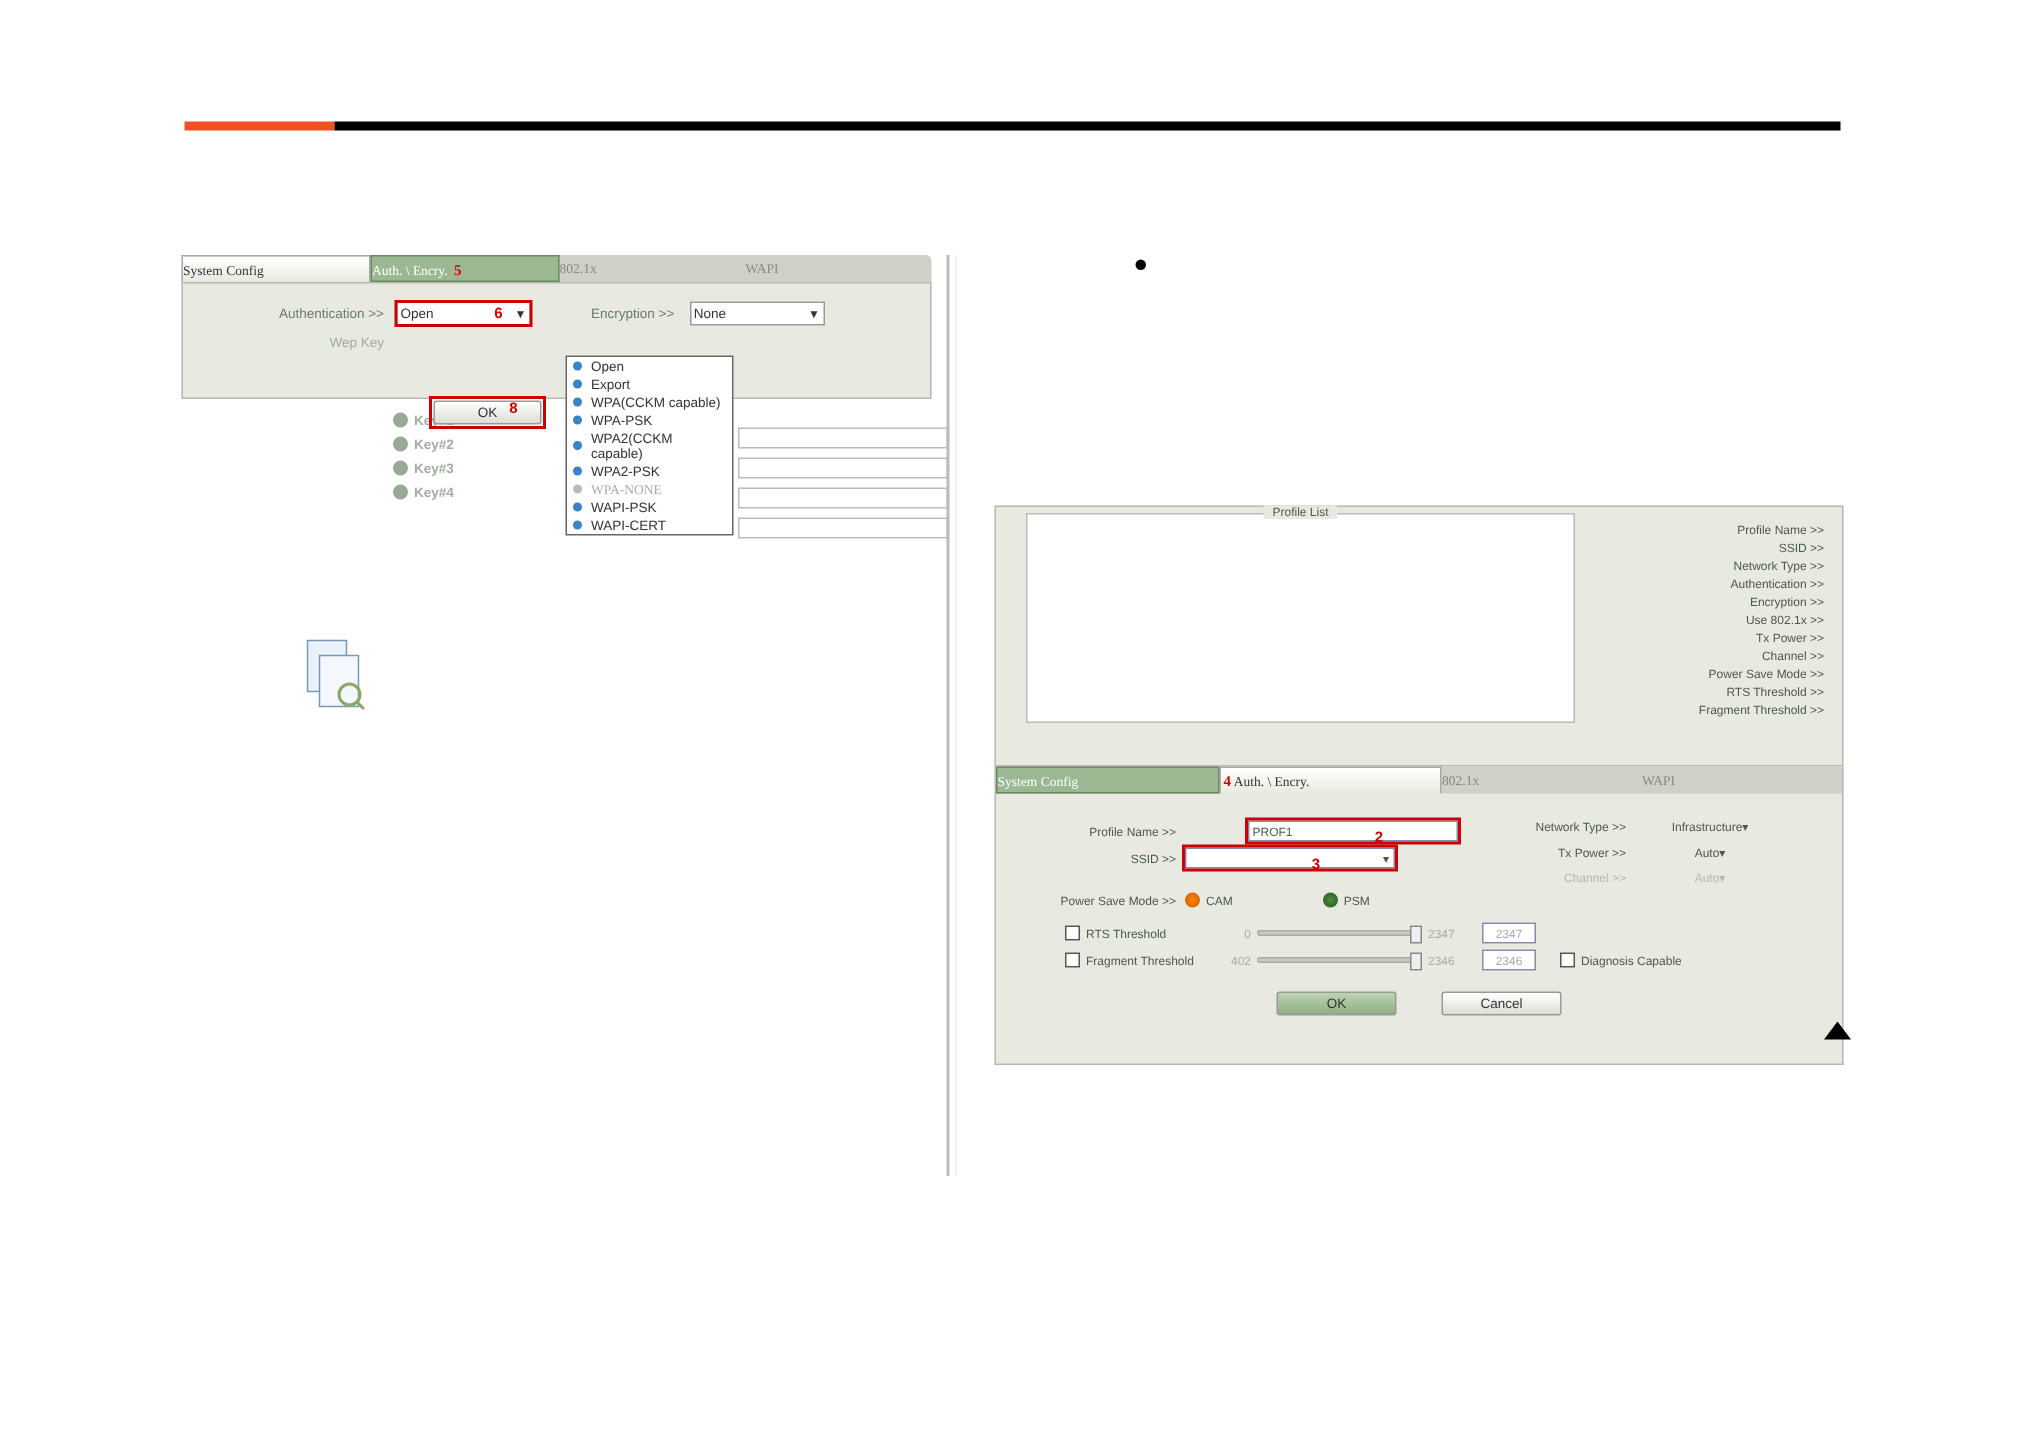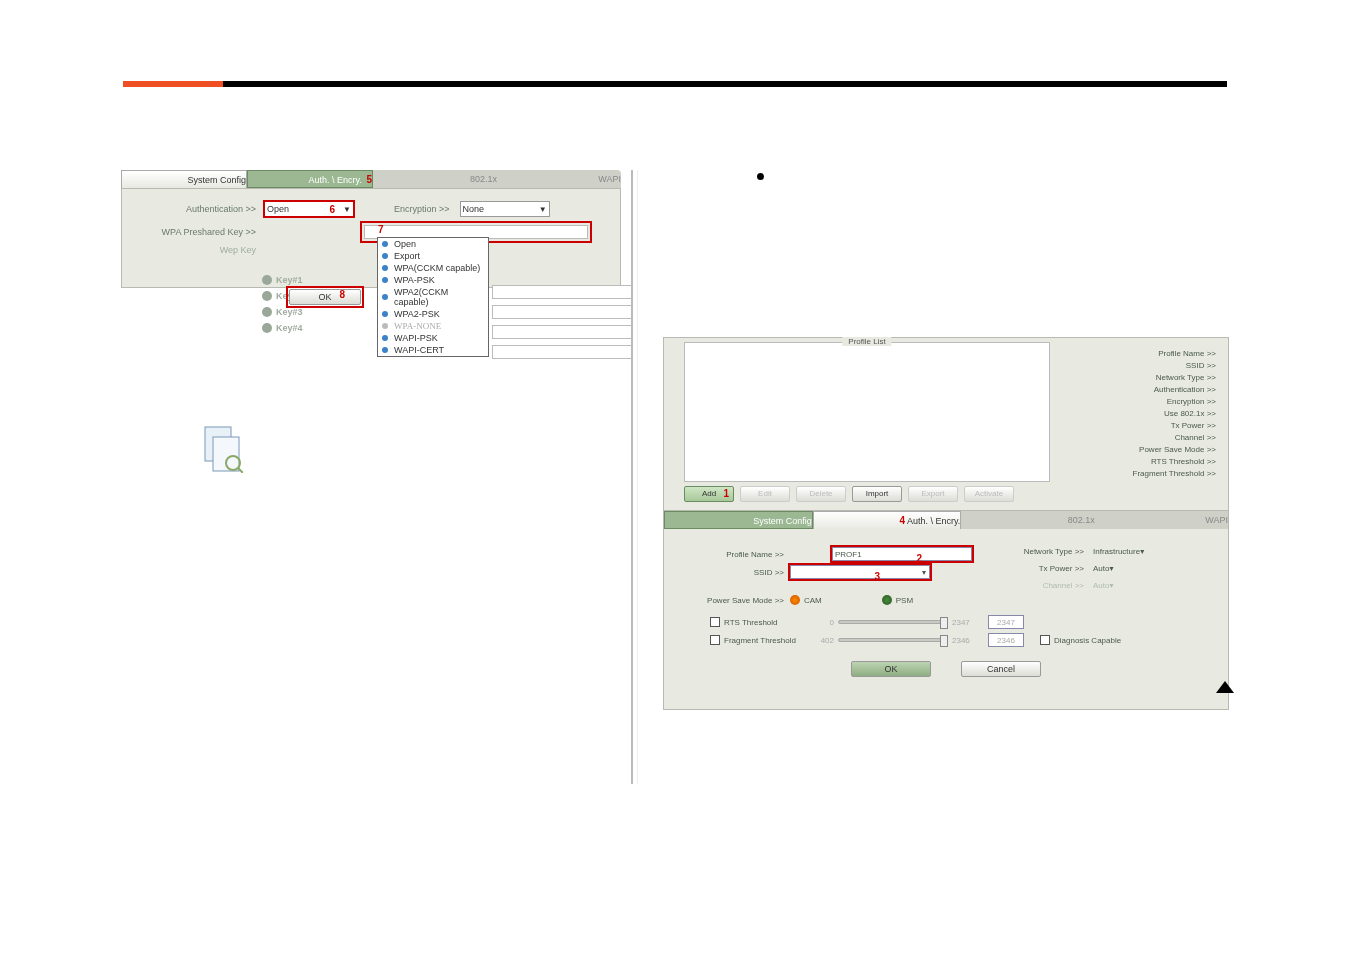--- a/index.html
+++ b/index.html
@@ -1,21 +1,21 @@
 <!DOCTYPE html>
 <html><head>
 <meta charset="utf-8">
 <style>
   * { box-sizing: border-box; margin: 0; padding: 0; }
   body { width: 1350px; height: 954px; background: #fff; font-family: Arial, sans-serif; font-size: 10px; color: #333; position: relative; }
   .hr-orange { position: absolute; left: 123px; top: 81px; width: 100px; height: 6px; background: #f04e23; }
   .hr-black  { position: absolute; left: 223px; top: 81px; width: 1004px; height: 6px; background: #000; }
   .left-panel { position: absolute; left: 121px; top: 170px; width: 500px; }
   .tabbar { display: flex; background: #cfd0c8; border-radius: 4px 4px 0 0; height: 18px; }
-  .tab { flex: 1; text-align: right; font-size: 9px; line-height: 18px; color: #888; }
+  .tab { flex: 1; text-align: left; font-size: 9px; line-height: 18px; color: #888; font-family: Liberation Serif, serif; }
   .tab.active { background: linear-gradient(#fff,#e8e9e1); border: 1px solid #aaa; border-bottom: none; color: #333; }
   .tab.sel2 { background: #9bb892; border: 1px solid #6a8a62; color: #fff; }
   .numbadge { display: inline-block; background: none; color: #c00; font-weight: bold; font-size: 10px; margin-left: 2px; }
   .panel-body { background: #e8e9e1; border: 1px solid #b8b9b0; padding: 10px 12px 30px 12px; position: relative; }
   .row { display: flex; align-items: center; margin: 2px 0; }
   .lbl { width: 130px; text-align: right; color: #6a7a6a; font-size: 9px; padding-right: 8px; }
   .sel { width: 90px; height: 16px; border: 1px solid #999; background: #fff; font-size: 9px; padding: 0 2px; display: flex; justify-content: space-between; align-items: center; }
   .sel .arrow { font-size: 8px; }
   .enc-lbl { margin-left: 40px; color: #6a7a6a; font-size: 9px; }
   .txt { height: 14px; background: #fff; border: 1px solid #bbb; }
@@ -48,21 +48,21 @@
   .rp-bot { background: #e8e9e1; border: 1px solid #b8b9b0; border-top: none; position: relative; padding-bottom: 24px; }
   .rp-bot .tabbar { border-radius: 0; }
   .rp-form { padding: 14px 16px 6px 16px; position: relative; }
   .rp-row { display: flex; align-items: center; margin: 4px 0; font-size: 8px; color: #4a5a4a; }
   .rp-lbl { width: 110px; text-align: right; padding-right: 6px; }
   .rp-inp { height: 14px; border: 1px solid #88a; background: #fff; }
   .rp-sel { display:flex; align-items:center; justify-content: space-between; padding: 0 3px; }
   .rght { position: absolute; right: 14px; top: 12px; width: 200px; font-size: 8px; color: #4a5a4a; }
   .rght .rrow { display: flex; align-items: center; margin: 3px 0; }
   .rght .rlbl { width: 76px; text-align: right; padding-right: 6px; }
-  .rght .rsel { width: 100px; height: 14px; display: flex; justify-content: flex-start; align-items: center; padding: 0 3px; }
+  .rght .rsel { width: 100px; height: 14px; display: flex; justify-content: center; align-items: center; padding: 0 3px; }
   .slider { height: 4px; background: #c8c9c0; border: 1px solid #aaa; position: relative; border-radius: 2px; }
   .slider .thumb { position: absolute; right: -1px; top: -4px; width: 8px; height: 12px; background: #eee; border: 1px solid #888; }
   .chk { width: 10px; height: 10px; border: 1px solid #555; background: #fff; display: inline-block; margin-right: 4px; }
   .radio { width: 10px; height: 10px; border-radius: 50%; background: radial-gradient(#f80,#c50); display: inline-block; margin-right: 4px; }
   .tri-up { position: absolute; right: -6px; top: 170px; width: 0; height: 0; border-left: 9px solid transparent; border-right: 9px solid transparent; border-bottom: 12px solid #000; }
 </style>
 </head>
 <body>
 
 <div class="hr-orange"></div>
@@ -84,28 +84,20 @@
       <div class="sel" style="position:relative;">
         <span>Open</span>
         <span class="numbadge" style="position:absolute; right:18px;">6</span>
         <span class="arrow">▼</span>
         <div class="redbox5" style="left:-2px; top:-2px; right:-2px; bottom:-2px;"></div>
       </div>
       <div class="enc-lbl">Encryption &gt;&gt;</div>
       <div class="sel" style="margin-left:10px;">
         <span>None</span>
         <span class="arrow">▼</span>
-      </div>
-    </div>
-    <div class="row" style="margin-top:8px;">
-      <div class="lbl">WPA Preshared Key &gt;&gt;</div>
-      <div style="position:relative; margin-left:100px; width:224px;">
-        <div class="txt" style="width:100%;"></div>
-        <div class="redbox5" style="left:-4px; top:-4px; right:-4px; bottom:-4px;"></div>
-        <span class="numbadge" style="position:absolute; left:12px; top:-1px;">7</span>
       </div>
     </div>
     <div class="row" style="margin-top:6px;">
       <div class="lbl" style="color:#a0ad9f;">Wep Key</div>
     </div>
 
     <div class="dropdown">
       <div class="opt">
           <span class="bullet"></span>
           <span>Open</span>
@@ -204,31 +196,20 @@
       <div>Network Type &gt;&gt;</div>
       <div>Authentication &gt;&gt;</div>
       <div>Encryption &gt;&gt;</div>
       <div>Use 802.1x &gt;&gt;</div>
       <div>Tx Power &gt;&gt;</div>
       <div>Channel &gt;&gt;</div>
       <div>Power Save Mode &gt;&gt;</div>
       <div>RTS Threshold &gt;&gt;</div>
       <div>Fragment Threshold &gt;&gt;</div>
     </div>
-    <div class="rbtns">
-      <div class="rbtn add" style="position:relative;">
-        <span>Add</span>
-        <span class="numbadge" style="position:absolute; right:4px; top:0;">1</span>
-      </div>
-      <div class="rbtn dim">Edit</div>
-      <div class="rbtn dim">Delete</div>
-      <div class="rbtn">Import</div>
-      <div class="rbtn dim">Export</div>
-      <div class="rbtn dim">Activate</div>
-    </div>
   </div>
 
   <div class="rp-bot">
     <div class="tri-up"></div>
     <div class="tabbar">
       <div class="tab sel2" style="flex:1.1;">System Config</div>
       <div class="tab active" style="flex:1.1;">
         <span class="numbadge" style="color:#c00;">4</span>
         <span>Auth. \ Encry.</span>
       </div>

